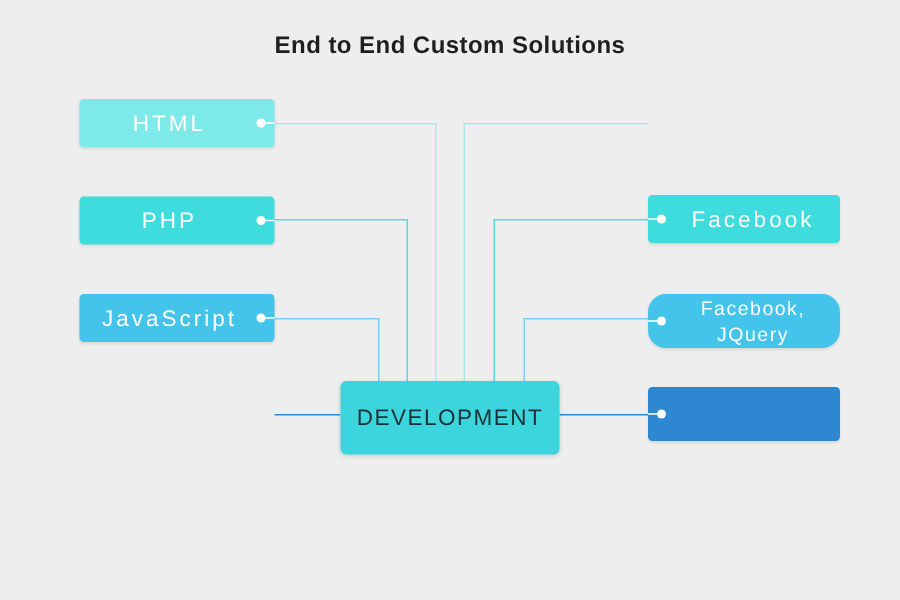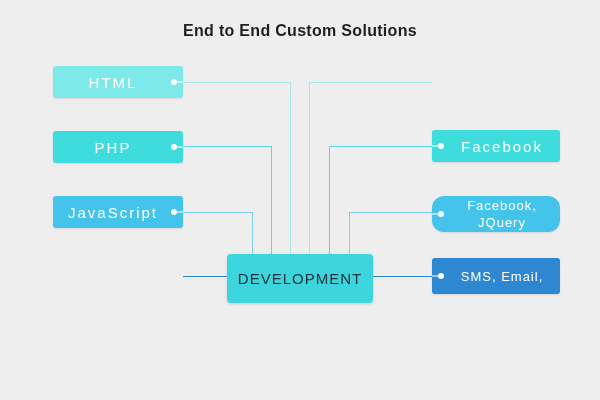--- a/index.html
+++ b/index.html
@@ -101,21 +101,20 @@
     <span class="stub stub-l"></span>
     <span class="dot dot-l"></span>
   </div>
   <div class="node bg3 right-node right-2line" style="top:196px;border-radius:12px;">
     <span class="ln">Facebook,</span>
     <span class="ln">JQuery</span>
     <span class="stub stub-l"></span>
     <span class="dot dot-l"></span>
   </div>
   <div class="node bg4 right-node right-2line" style="top:258px;">
-    <span class="ln">SMS, Email,</span>
     <span class="stub stub-l"></span>
     <span class="dot dot-l"></span>
   </div>
 
   <div class="node center-node">
     <span class="ln">DEVELOPMENT</span>
   </div>
 
 </div>
 

